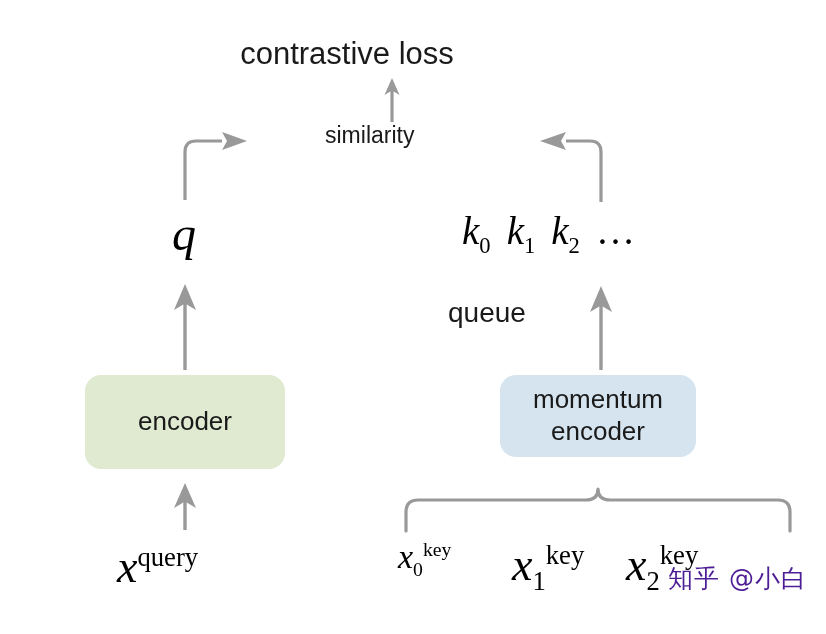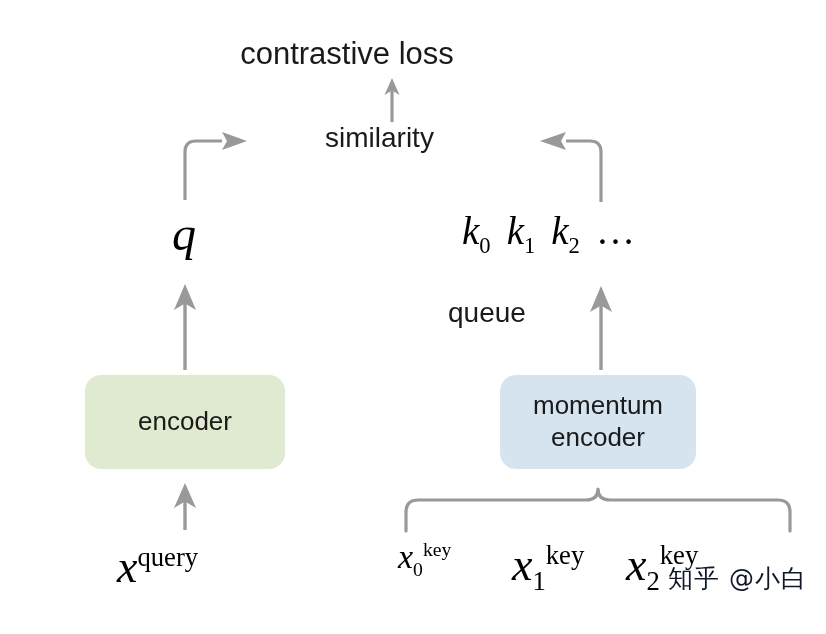--- a/index.html
+++ b/index.html
@@ -42,21 +42,21 @@
   sub { vertical-align: sub; }
 
   #contrastive-loss {
     left: 0; top: 36px;
     width: 694px;
     text-align: center;
     font-size: 31px;
   }
   #similarity-label {
     left: 325px; top: 122px;
-    font-size: 28px;
+    font-size: 23px;
   }
   #queue-label {
     left: 448px; top: 297px;
     font-size: 28px;
   }
 
   #q-symbol {
     left: 172px; top: 206px;
     font-size: 48px;
   }
@@ -91,40 +91,40 @@
     font-family: "Liberation Sans", sans-serif;
   }
   #encoder-box {
     left: 85px; top: 375px;
     width: 200px; height: 94px;
     background: #dfead0;
     font-size: 26px;
   }
   #momentum-encoder-box {
     left: 500px; top: 375px;
-    width: 196px; height: 94px;
+    width: 196px; height: 82px;
     background: #d6e4ef;
     font-size: 26px;
   }
 
   
   #arrows {
     position: absolute;
     left: 0; top: 0;
     width: 826px;
     height: 634px;
     pointer-events: none;
   }
 
   
   #watermark {
     position: absolute;
     left: 668px; top: 562px;
     font-size: 25px;
-    color: #0f172a;
+    color: #4c1d95;
     font-family: "DejaVu Sans", sans-serif;
     white-space: nowrap;
     letter-spacing: 1px;
   }
 </style>
 </head>
 <body>
 
 <div id="canvas">
 

